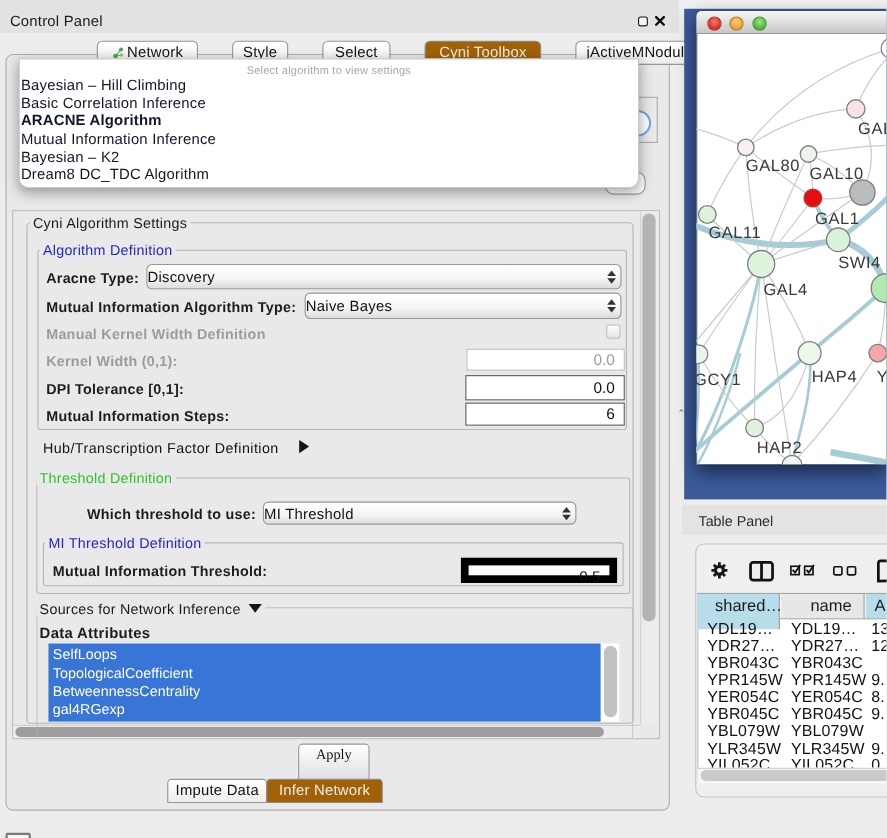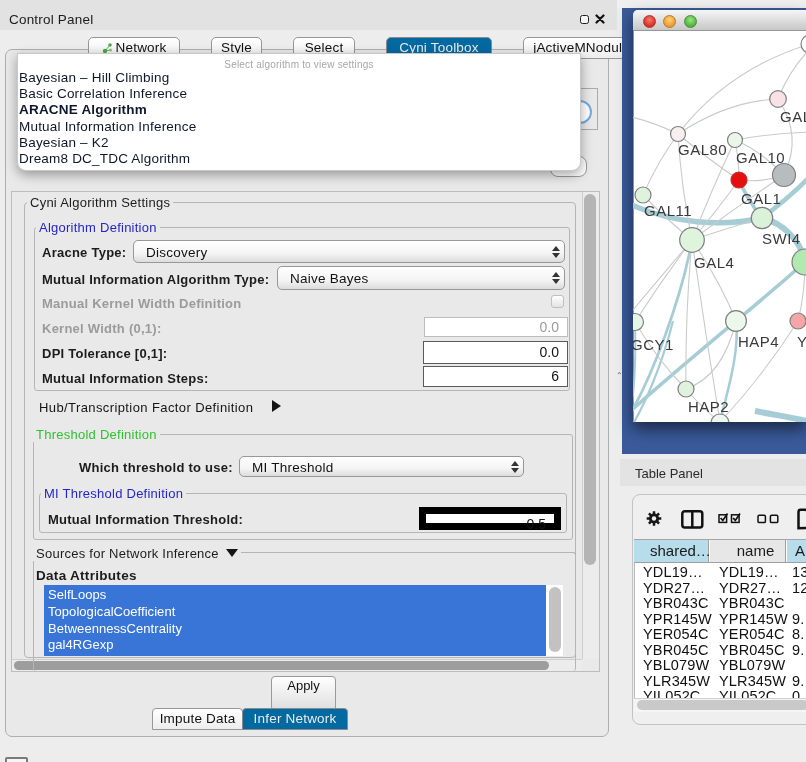--- a/index.html
+++ b/index.html
@@ -4,34 +4,34 @@
 <style>
 html,body{margin:0;padding:0;}
 body{width:806px;height:762px;position:relative;overflow:hidden;background:#ededed;
   font-family:"Liberation Sans",sans-serif;-webkit-font-smoothing:antialiased;}
 .abs{position:absolute;}
 .lbl{font-size:13px;font-weight:bold;color:#1c1c1c;white-space:nowrap;letter-spacing:0.25px;}
 .lbl.dis{color:#9b9b9b;}
 .combo{position:absolute;border:1px solid #989898;border-radius:5px;
   background:linear-gradient(#ffffff 0%,#f4f4f4 60%,#dcdcdc 100%);
   font-size:13.5px;letter-spacing:0.25px;color:#111;box-sizing:border-box;}
-.combo .ctext{position:absolute;left:12px;top:50%;transform:translateY(-50%);}
+.combo .ctext{position:absolute;left:0;top:50%;transform:translateY(-50%);}
 .updn{position:absolute;right:4px;top:50%;transform:translateY(-50%);width:8px;height:12px;}
 .updn:before{content:"";position:absolute;left:0;top:0;border-left:4px solid transparent;
   border-right:4px solid transparent;border-bottom:5px solid #333;}
 .updn:after{content:"";position:absolute;left:0;bottom:0;border-left:4px solid transparent;
   border-right:4px solid transparent;border-top:5px solid #333;}
 .field{position:absolute;background:#fff;box-sizing:border-box;font-size:14px;
   text-align:right;padding-right:8px;color:#111;}
 .group{position:absolute;border:1px solid #b5b5b5;border-radius:3px;box-sizing:border-box;}
 .gtitle{position:absolute;background:#e9e9e9;padding:0 3px;font-size:13px;white-space:nowrap;letter-spacing:0.25px;}
 .tab{border:1px solid #979797;border-radius:5px 5px 0 0;margin-left:-1px;
   background:linear-gradient(#ffffff,#ededed);font-size:13.5px;letter-spacing:0.2px;color:#111;
   text-align:center;line-height:20px;height:20px;box-sizing:content-box;}
-.tab.sel{background:#0369a1;color:#ececec;border-color:#8a8a8a;}
+.tab.sel{background:#a16207;color:#ececec;border-color:#8a8a8a;}
 </style>
 </head>
 <body>
 
 <div class="abs" style="left:0;top:0;width:806px;height:8px;background:#f0f0f0;"></div>
 <div class="abs" style="left:0;top:8;width:617px;height:22px;background:#e2e2e2;"></div>
 <div class="abs" style="left:0;top:8px;width:617px;height:22px;background:#e2e2e2;"></div>
 <div class="abs" style="left:9px;top:12px;font-size:13.5px;letter-spacing:0.2px;color:#1b1b1b;">Control Panel</div>
 <div class="abs" style="left:580px;top:15px;width:7px;height:7px;border:1.5px solid #1d1d1d;border-radius:2.5px;background:#f5f5f5;"></div>
 <svg class="abs" style="left:595px;top:14px;" width="10" height="10" viewBox="0 0 10 10">
@@ -128,21 +128,21 @@
 <div class="group" style="left:33px;top:552px;width:543px;height:119px;border-bottom:none;"></div>
 <div class="gtitle" style="left:33px;top:546px;color:#1c1c1c;">Sources for Network Inference
   <span style="display:inline-block;width:0;height:0;border-left:6px solid transparent;border-right:6px solid transparent;border-top:8px solid #141414;vertical-align:1px;margin-left:3px;"></span></div>
 
 <div class="abs lbl" style="left:36px;top:568px;font-size:13.5px;letter-spacing:0.3px;">Data Attributes</div>
 <div class="abs" style="left:44px;top:585px;width:519px;height:71px;background:#fff;"></div>
 <div class="abs" style="left:44px;top:585px;width:502px;height:71px;background:#3875d7;color:#fff;font-size:13px;line-height:16.8px;letter-spacing:0.05px;padding-left:4px;box-sizing:border-box;padding-top:2px;">
 SelfLoops<br>TopologicalCoefficient<br>BetweennessCentrality<br>gal4RGexp</div>
 <div class="abs" style="left:549px;top:587px;width:12px;height:65px;background:#c2c2c2;border-radius:6px;"></div>
 
-<div class="abs" style="left:271px;top:676px;width:65px;height:35px;border:1px solid #9a9a9a;border-radius:4px;background:linear-gradient(#ffffff,#dedede);font-size:13px;color:#111;text-align:center;line-height:18px;box-sizing:border-box;">Apply</div>
+<div class="abs" style="left:271px;top:676px;width:65px;height:35px;border:1px solid #9a9a9a;border-radius:4px;background:linear-gradient(#ffffff,#dedede);font-size:13px;color:#111;text-align:center;line-height:18px;box-sizing:border-box;font-family:Liberation Serif, serif;">Apply</div>
 
 <div class="abs" style="left:152px;top:708px;display:flex;">
   <div class="tab" style="width:89px;margin-left:0;border-radius:4px 4px 0 0;">Impute Data</div>
   <div class="tab sel" style="width:104px;border-radius:4px 4px 0 0;">Infer Network</div>
 </div>
 
 <div class="abs" style="left:5px;top:757px;width:19px;height:10px;border:2px solid #7a7a7a;border-radius:2px;background:#f6f6f6;"></div>
 
 <div class="abs" style="left:622px;top:8px;width:184px;height:446px;background:#3a5a9a;"></div>
 
@@ -251,21 +251,21 @@
     <path d="M76.6 10 l2.2 2.4 L83.5 5.6 M89.1 10 l2.2 2.4 L96 5.6" stroke-width="1.7"></path>
     <rect x="114" y="7.2" width="7.4" height="7.4" rx="1.2"></rect>
     <rect x="126.4" y="7.2" width="7.4" height="7.4" rx="1.2"></rect>
   </g>
 
   <path d="M154.5 20.2 V4 a2.2 2.2 0 0 1 2.2 -2.2 H162 l6 6 V20 z" fill="none" stroke="#111" stroke-width="2.5"></path>
 </svg>
 
 <div class="abs" style="left:634px;top:539px;width:172px;height:173px;background:#fff;border-left:1px solid #bbb;box-sizing:border-box;"></div>
 <div class="abs" style="left:634px;top:539px;width:172px;height:24px;border-top:1px solid #a5a5a5;border-bottom:1px solid #9f9f9f;box-sizing:border-box;">
-  <div class="abs" style="left:0;top:0;width:75px;height:22px;background:#b7dcea;border-right:1px solid #9f9f9f;font-size:15px;color:#1a1a1a;text-align:center;line-height:22px;padding-left:16px;box-sizing:border-box;">shared…</div>
+  <div class="abs" style="left:0;top:0;width:75px;height:32px;background:#b7dcea;border-right:1px solid #9f9f9f;font-size:15px;color:#1a1a1a;text-align:center;line-height:22px;padding-left:16px;box-sizing:border-box;">shared…</div>
   <div class="abs" style="left:76px;top:0;width:76px;height:22px;background:#e7e7e7;border-right:1px solid #9f9f9f;font-size:15px;color:#1a1a1a;text-align:center;line-height:22px;padding-left:16px;box-sizing:border-box;">name</div>
   <div class="abs" style="left:153px;top:0;width:25px;height:22px;background:#b7dcea;font-size:15px;color:#1a1a1a;line-height:22px;padding-left:8px;">A</div>
 </div>
 <div class="abs" style="left:634px;top:563px;width:172px;height:135px;overflow:hidden;font-size:14.5px;letter-spacing:0.15px;color:#111;">
   <div style="line-height:15.5px;position:absolute;left:9px;top:2px;">YDL19…<br>YDR27…<br>YBR043C<br>YPR145W<br>YER054C<br>YBR045C<br>YBL079W<br>YLR345W<br>YIL052C</div>
   <div style="line-height:15.5px;position:absolute;left:85px;top:2px;">YDL19…<br>YDR27…<br>YBR043C<br>YPR145W<br>YER054C<br>YBR045C<br>YBL079W<br>YLR345W<br>YIL052C</div>
   <div style="line-height:15.5px;position:absolute;left:158px;top:2px;">13…<br>12…<br><br>9.<br>8.<br>9.<br><br>9.<br>0.</div>
 </div>
 <div class="abs" style="left:634px;top:698px;width:172px;height:14px;background:#f5f5f5;border-top:1px solid #cfcfcf;box-sizing:border-box;"></div>
 <div class="abs" style="left:637px;top:700px;width:172px;height:10px;background:#c9c9c9;border-radius:5px;"></div>

